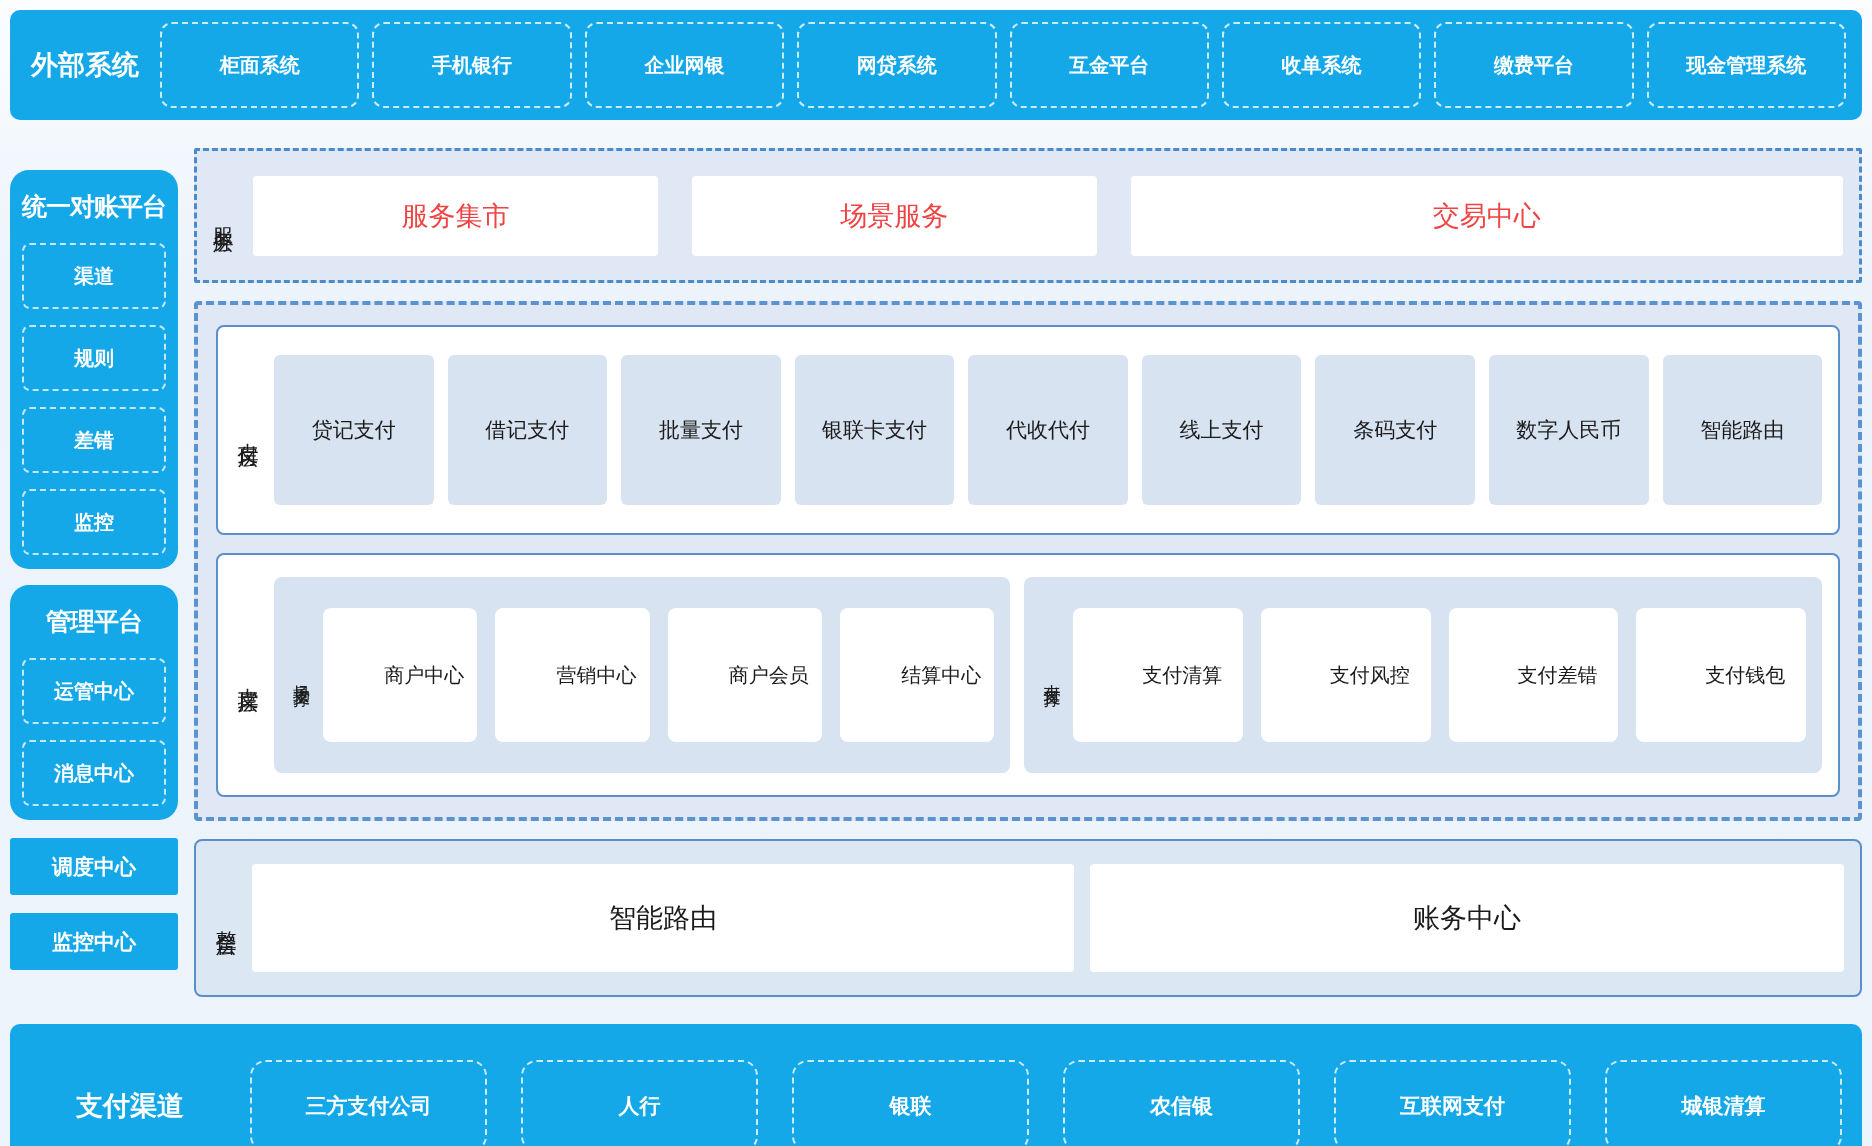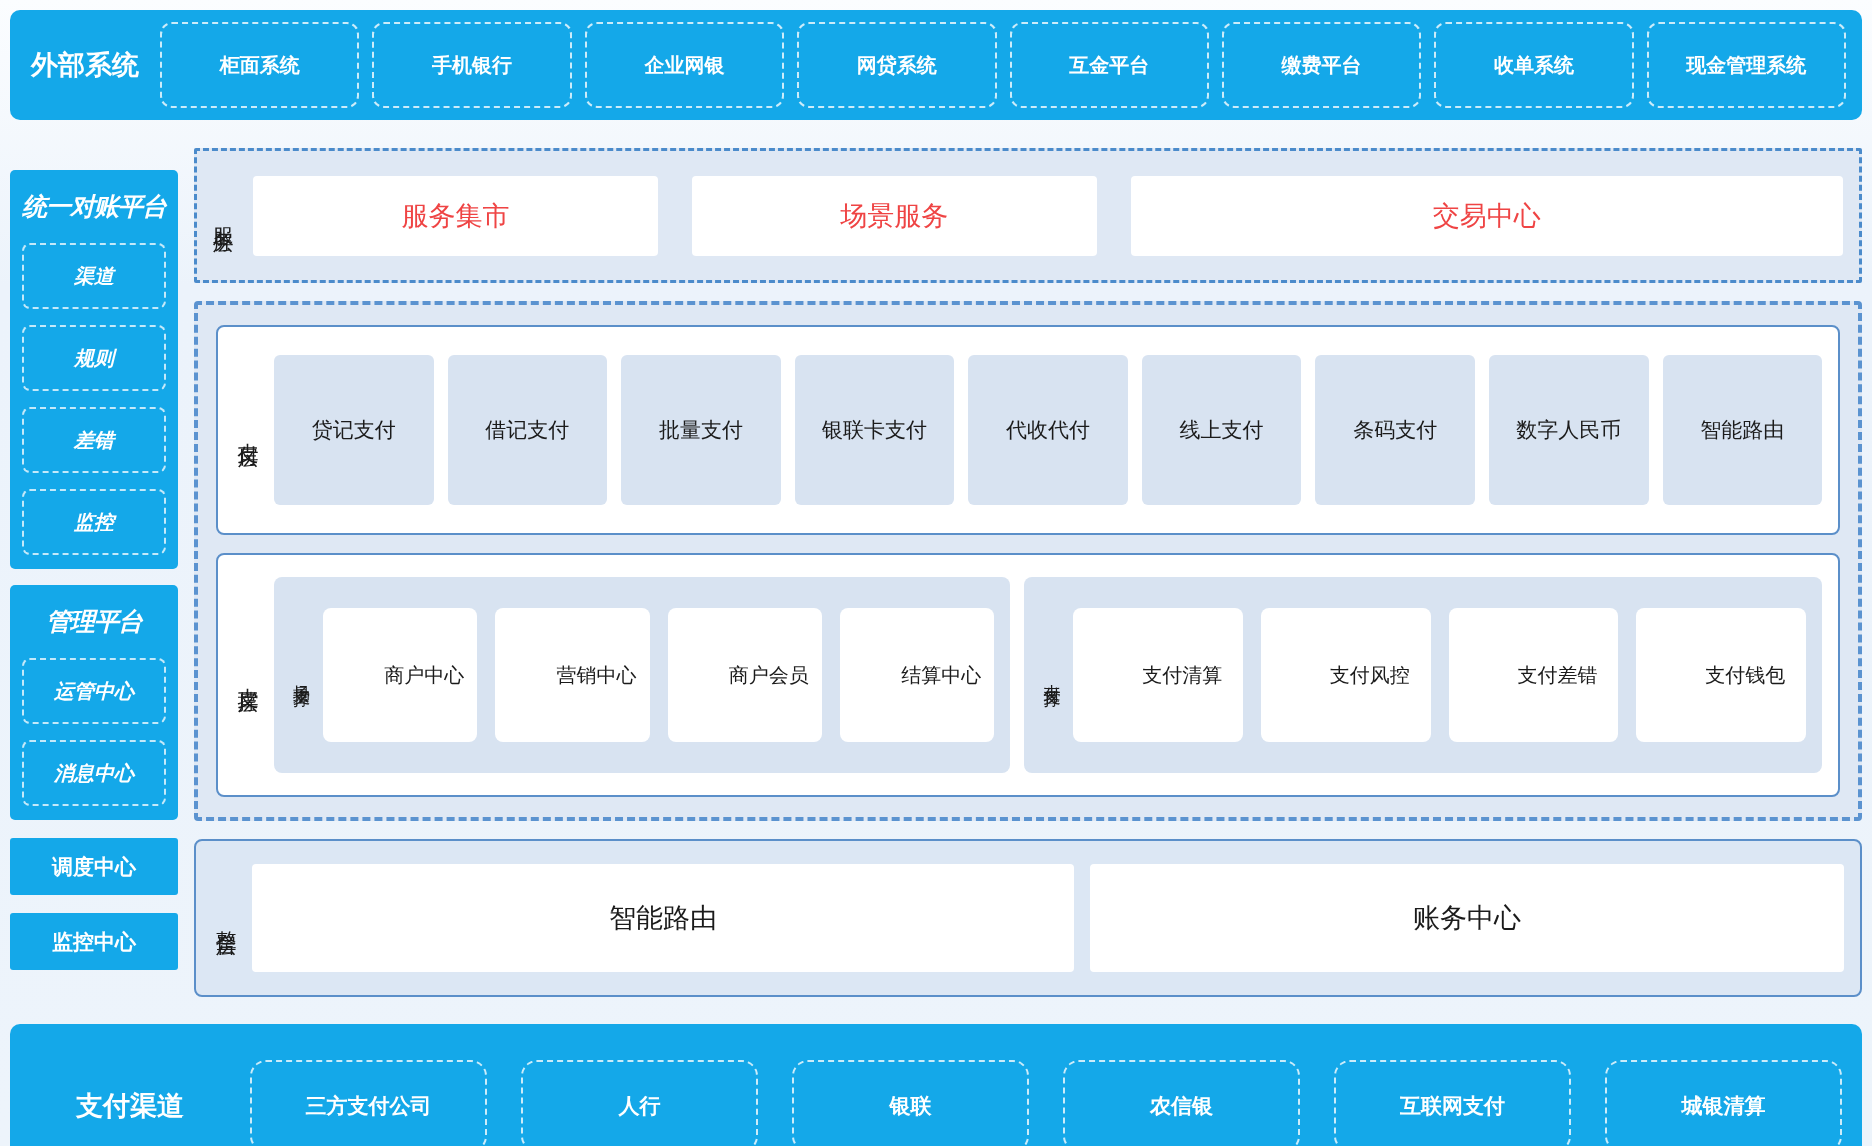--- a/index.html
+++ b/index.html
@@ -24,21 +24,21 @@
   .dash-item {
     flex:1; border:2px dashed rgba(255,255,255,.78); border-radius:12px;
     color:#fff; font-size:20px; font-weight:bold;
     display:flex; align-items:center; justify-content:center; white-space:nowrap;
   }
   .bottom-dash { border-radius:16px; font-size:21px; }
   
   .mid { display:flex; gap:16px; }
   
   .sidebar { flex:0 0 158px; padding-top:22px; box-sizing:border-box; }
-  .side-block { background:#14a8e9; border-radius:5px; padding:10px 12px 14px; margin-bottom:16px;font-style:italic; }
+  .side-block { background:#14a8e9; border-radius:19px; padding:10px 12px 14px; margin-bottom:16px; }
   .side-title { color:#fff; font-weight:bold; font-size:25px; text-align:center; padding:10px 0 4px; white-space:nowrap; letter-spacing:-1px; }
   .side-dash-item {
     height:62px; margin-top:16px; border:2px dashed rgba(255,255,255,.75); border-radius:8px;
     color:#fff; font-size:20px; font-weight:bold; display:flex; align-items:center; justify-content:center;
   }
   .side-btn {
     height:57px; background:#14a8e9; border-radius:3px; margin-top:18px;
     color:#fff; font-weight:bold; font-size:21px; display:flex; align-items:center; justify-content:center;
   }
   
@@ -93,22 +93,22 @@
 <div class="page">
 
   <div class="bar top-bar">
     <div class="bar-label">外部系统</div>
     <div class="bar-items">
         <div class="dash-item">柜面系统</div>
         <div class="dash-item">手机银行</div>
         <div class="dash-item">企业网银</div>
         <div class="dash-item">网贷系统</div>
         <div class="dash-item">互金平台</div>
+        <div class="dash-item">收单系统</div>
         <div class="dash-item">缴费平台</div>
-        <div class="dash-item">收单系统</div>
         <div class="dash-item">现金管理系统</div>
       </div>
   </div>
 
   <div class="mid">
 
     <div class="sidebar">
       <div class="side-block">
         <div class="side-title">统一对账平台</div>
         <div>

